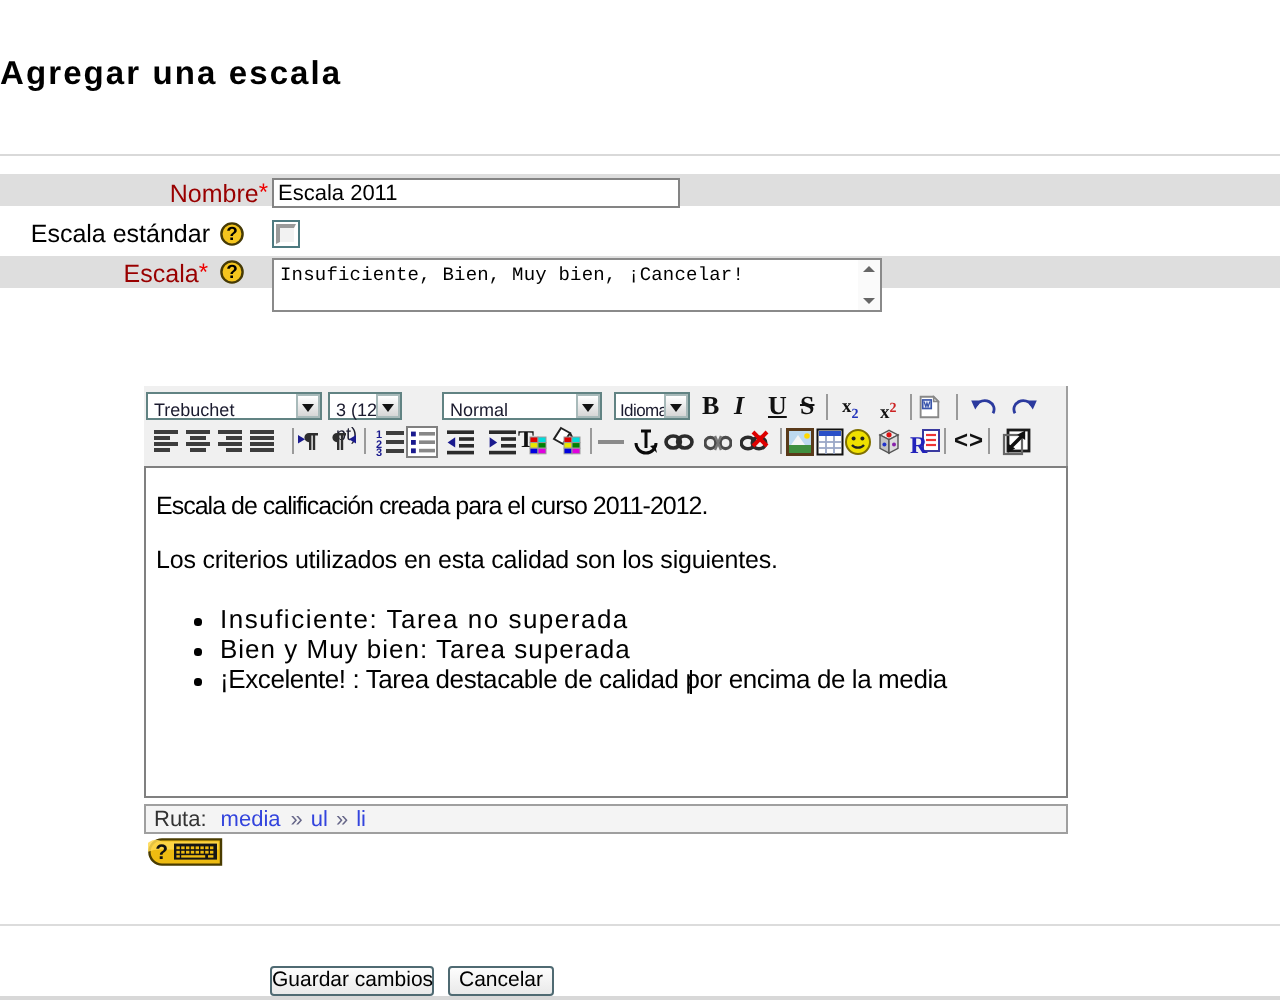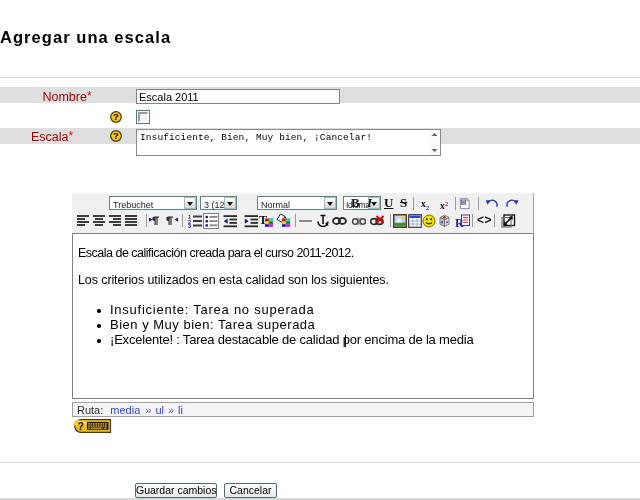--- a/index.html
+++ b/index.html
@@ -1,42 +1,43 @@
 <!DOCTYPE html>
 <html><head>
 <meta charset="utf-8">
 <style>
 * { margin:0; padding:0; box-sizing:border-box; }
 html,body { width:640px; height:500px; background:#fff; font-family:"Liberation Sans", sans-serif; overflow:hidden; }
 .ab { position:absolute; }
 #page { position:relative; width:640px; height:500px; background:#fff; }
 .band { left:0; width:640px; height:16px; background:#dedede; }
 .lbl { font-size:12.5px; line-height:14px; text-align:right; white-space:nowrap; }
-.red { color:#990000;text-align:center; }
+.red { color:#990000; }
 .ast { color:#ee0000; font-size:12px; vertical-align:1px; }
-.sel { border:1px solid #618383; background:#fff; height:14px; font-size:9.5px; line-height:12px; color:#1a1a2e;margin-left:36px; }
+.sel { border:1px solid #618383; background:#fff; height:14px; font-size:9.5px; line-height:12px; color:#1a1a2e; }
 .sel .tx { position:absolute; left:3px; top:1.5px; font-size:9px; }
 .sel .btn { position:absolute; right:0px; top:0px; width:12px; height:12px; background:linear-gradient(#ffffff,#d6d6d6); border:1px solid #a8baba; }
 .sel .btn:after { content:""; position:absolute; left:2px; top:4px; width:0; height:0; border:3px solid transparent; border-top:4px solid #111; }
 .sep { width:1px; height:13px; background:#9a9a9a; }
 .tbtn { font-family:"Liberation Serif", serif; font-weight:bold; font-size:13px; color:#111; line-height:13px; }
 .ic { width:13px; height:13px; }
 </style>
 </head>
 <body>
 <div id="page">
 
 <div class="ab" style="left:0; top:28px; width:604px; text-align:left; font-size:16.5px; font-weight:bold; letter-spacing:1.05px; color:#000;">Agregar una escala</div>
 
 <div class="ab" style="left:0; top:77px; width:640px; height:1px; background:#d9d9d9;"></div>
 
 <div class="ab band" style="top:87px;"></div>
 <div class="ab lbl red" style="left:0; top:89px; width:134px;">Nombre<span class="ast">*</span></div>
 <input class="ab" style="left: 136px; top: 89px; width: 204px; height: 15px; border: 1px solid rgb(132, 132, 132); font-family: &quot;Liberation Sans&quot;, sans-serif; font-size: 11px; padding: 0px 1px 0px 2px; color: rgb(0, 0, 0);" value="Escala 2011">
 
+<div class="ab lbl" style="left:0; top:110px; width:105px; color:#000;">Escala estándar</div>
 <svg class="ab" style="left:110px; top:111px;" width="12" height="12" viewBox="0 0 12 12">
       <circle cx="6" cy="6" r="5.3" fill="#f5c51e" stroke="#463a05" stroke-width="1.2"></circle>
       <text x="6" y="9.2" font-size="9.5" font-family="Liberation Sans" font-weight="bold" text-anchor="middle" fill="#000">?</text>
     </svg>
 <div class="ab" style="left:136px; top:110px; width:14px; height:14px; background:#fff; border:1px solid #4e7a80;">
       <div style="position:absolute; left:1px; top:1px; width:10px; height:10px; border-top:2px solid #9a9a9a; border-left:2px solid #9a9a9a; border-right:1px solid #fff; border-bottom:1px solid #fff; background:#f2f2f2;"></div>
     </div>
 
 <div class="ab band" style="top:128px;"></div>
 <div class="ab lbl red" style="left:0; top:129px; width:104px;">Escala<span class="ast">*</span></div>

